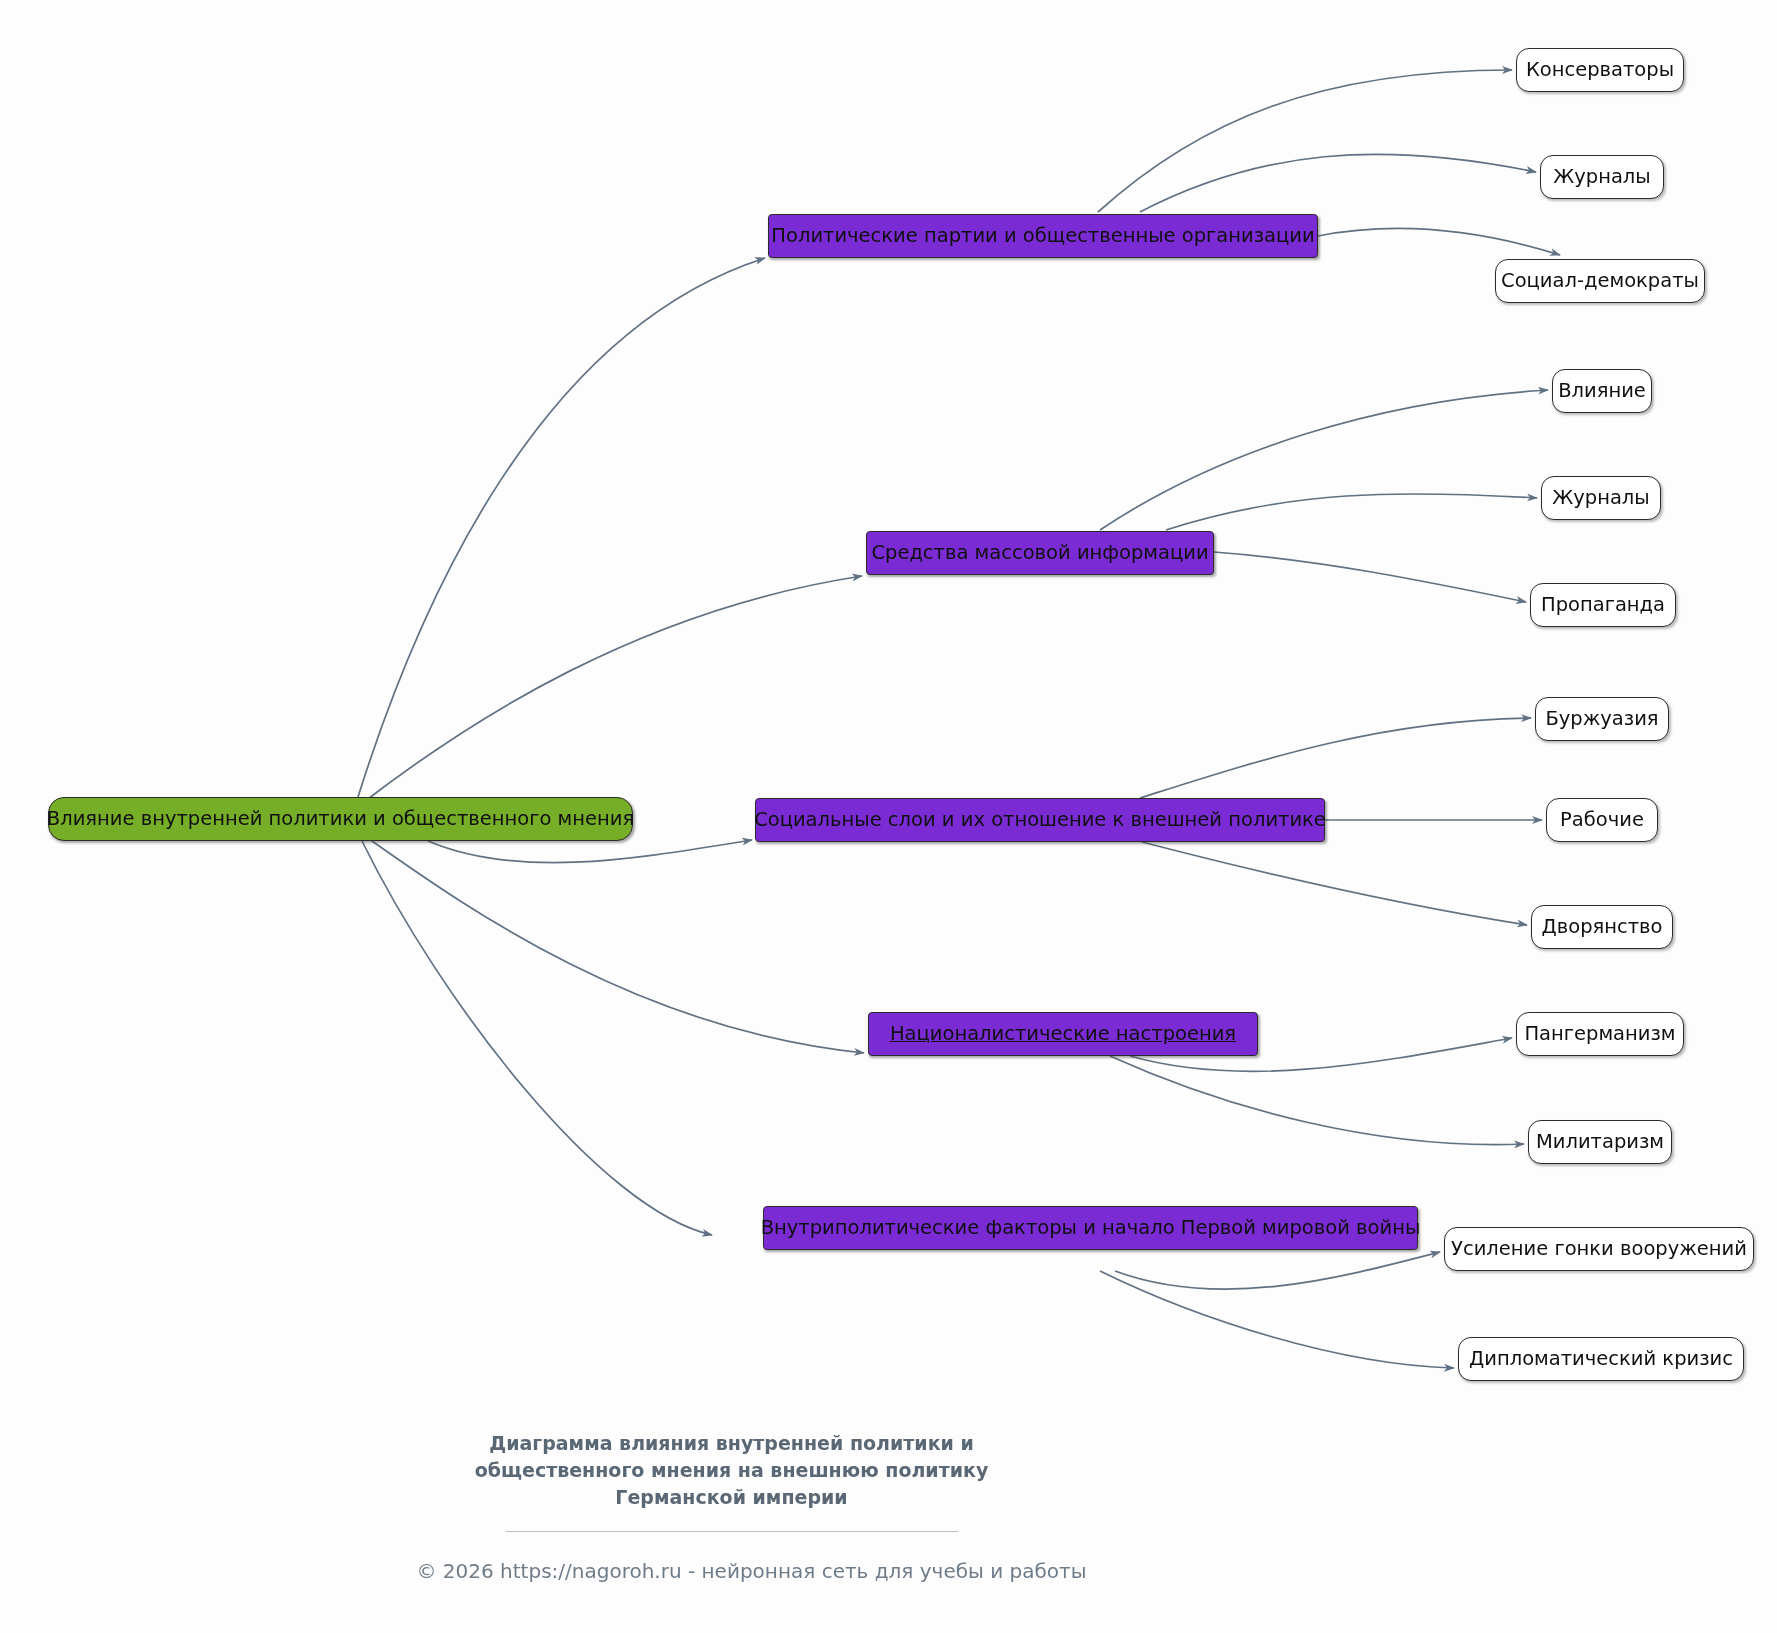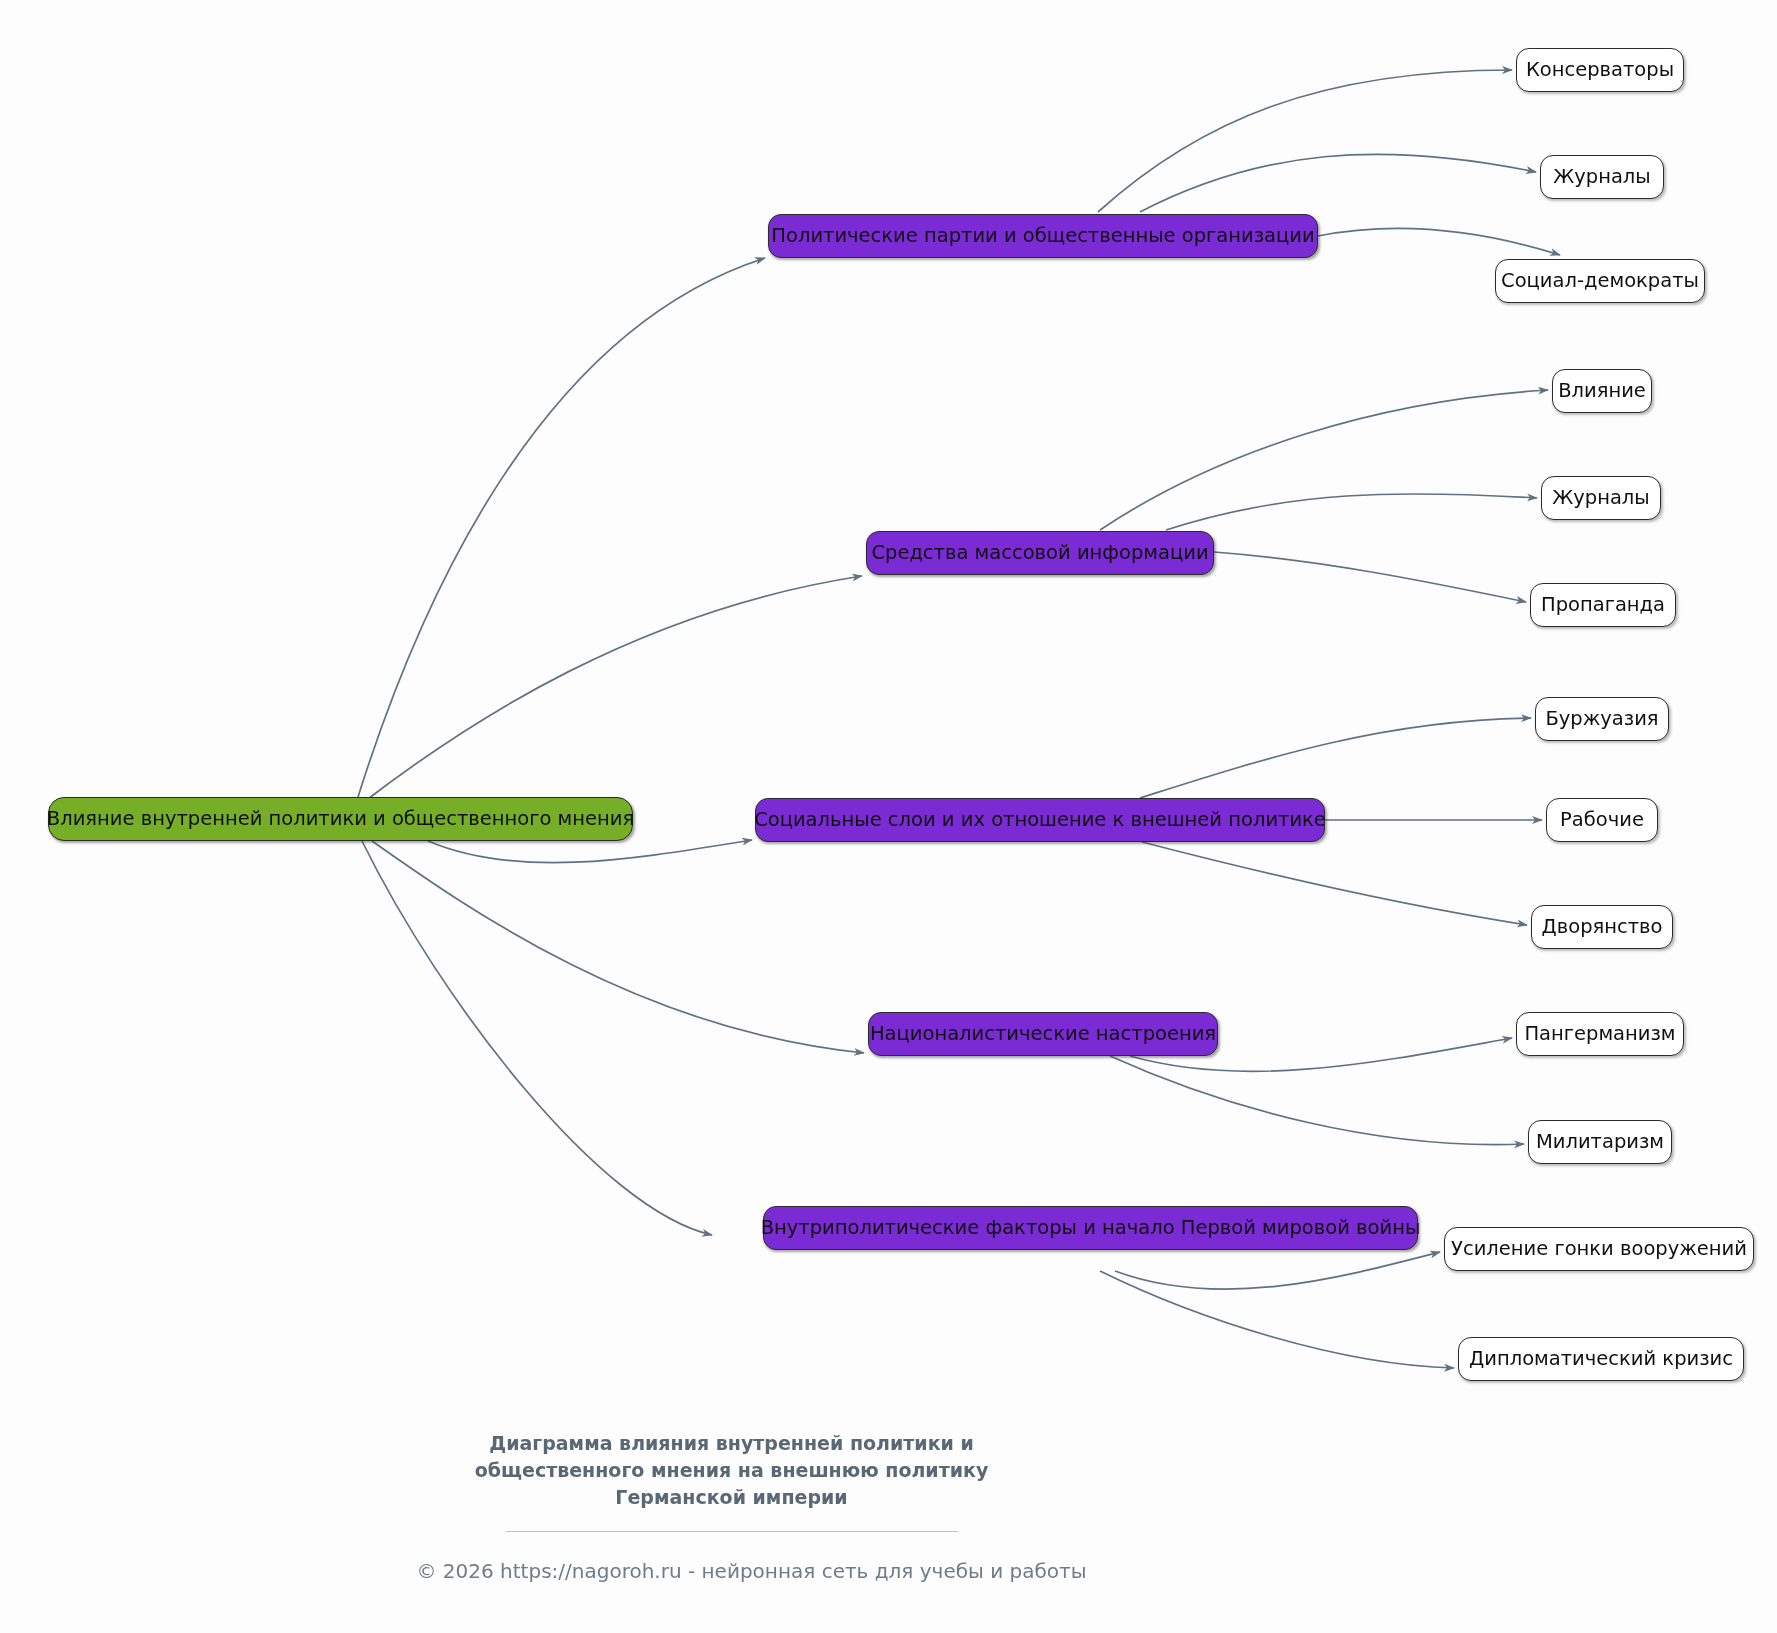--- a/index.html
+++ b/index.html
@@ -36,21 +36,21 @@
     background: #76ae27;
     border: 1.6px solid #2b2b2b;
     border-radius: 16px;
     color: #101010;
     font-size: 19.5px;
     box-shadow: 1.5px 2px 2.5px rgba(60,60,60,0.45);
   }
   .node-branch {
     background: #7b2bd4;
     border: 1.6px solid #2b2b2b;
-    border-radius: 13px;
+    border-radius: 4px;
     color: #101010;
     font-size: 19.5px;
     box-shadow: 1.5px 2px 2.5px rgba(60,60,60,0.45);
   }
   .node-leaf {
     background: #ffffff;
     border: 1.6px solid #2b2b2b;
     border-radius: 13px;
     color: #101010;
     font-size: 19.5px;
@@ -150,21 +150,21 @@
       </div>
       <div class="node node-leaf" style="left: 1535px; top: 657px; width: 134px; height: 44px; margin-top: 40px;">
         <span>Буржуазия</span>
       </div>
       <div class="node node-leaf" style="left: 1546px; top: 798px; width: 112px; height: 44px;">
         <span>Рабочие</span>
       </div>
       <div class="node node-leaf" style="left: 1531px; top: 905px; width: 142px; height: 44px;">
         <span>Дворянство</span>
       </div>
-      <div class="node node-branch" style="left: 868px; top: 1012px; width: 350px; height: 44px;">
+      <div class="node node-branch" style="left: 868px; top: 1012px; width: 390px; height: 44px; text-decoration: underline;">
         <span>Националистические настроения</span>
       </div>
       <div class="node node-leaf" style="left: 1516px; top: 1012px; width: 168px; height: 44px;">
         <span>Пангерманизм</span>
       </div>
       <div class="node node-leaf" style="left: 1528px; top: 1120px; width: 144px; height: 44px;">
         <span>Милитаризм</span>
       </div>
       <div class="node node-branch" style="left: 715px; top: 1206px; width: 655px; height: 44px; margin-left: 48px;">
         <span>Внутриполитические факторы и начало Первой мировой войны</span>

